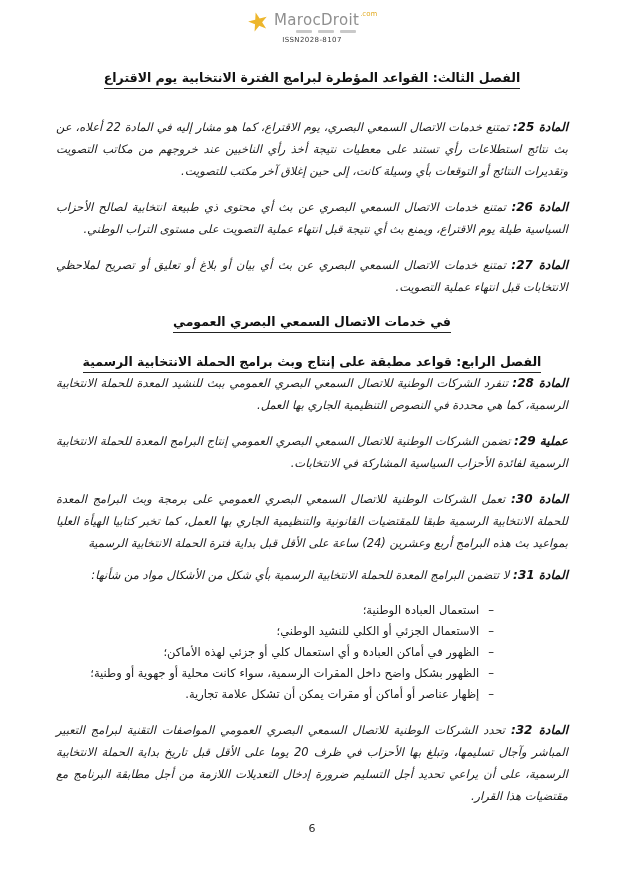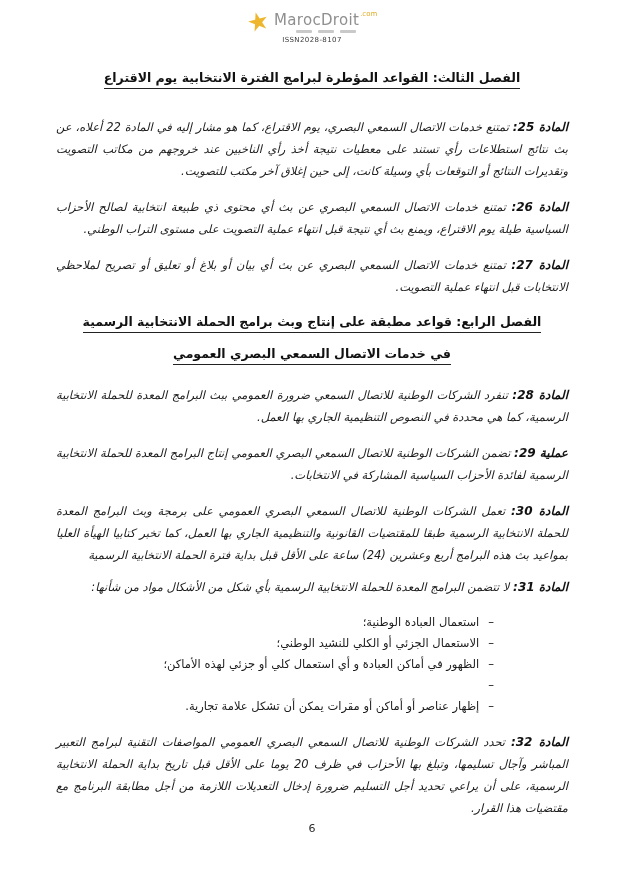--- a/index.html
+++ b/index.html
@@ -91,30 +91,30 @@
   <p class="article">
     <span class="art-label">المادة 26:</span>
     <span>تمتنع خدمات الاتصال السمعي البصري عن بث أي محتوى ذي طبيعة انتخابية لصالح الأحزاب السياسية طيلة يوم الاقتراع، ويمنع بث أي نتيجة قبل انتهاء عملية التصويت على مستوى التراب الوطني.</span>
   </p>
 
   <p class="article">
     <span class="art-label">المادة 27:</span>
     <span>تمتنع خدمات الاتصال السمعي البصري عن بث أي بيان أو بلاغ أو تعليق أو تصريح لملاحظي الانتخابات قبل انتهاء عملية التصويت.</span>
   </p>
 
+  <h2 class="chapter chapter-4-l2">
+    <span class="u">في خدمات الاتصال السمعي البصري العمومي</span>
+  </h2>
   <h2 class="chapter chapter-4-l1">
     <span class="u">الفصل الرابع: قواعد مطبقة على إنتاج وبث برامج الحملة الانتخابية الرسمية</span>
-  </h2>
-  <h2 class="chapter chapter-4-l2">
-    <span class="u">في خدمات الاتصال السمعي البصري العمومي</span>
   </h2>
 
   <p class="article">
     <span class="art-label">المادة 28:</span>
-    <span>تنفرد الشركات الوطنية للاتصال السمعي ضرورة العمومي ببث البرامج المعدة للحملة الانتخابية الرسمية، كما هي محددة في النصوص التنظيمية الجاري بها العمل.</span>
+    <span>تنفرد الشركات الوطنية للاتصال السمعي البصري العمومي ببث للنشيد المعدة للحملة الانتخابية الرسمية، كما هي محددة في النصوص التنظيمية الجاري بها العمل.</span>
   </p>
 
   <p class="article">
     <span class="art-label">عملية 29:</span>
     <span>تضمن الشركات الوطنية للاتصال السمعي البصري العمومي إنتاج البرامج المعدة للحملة الانتخابية الرسمية لفائدة الأحزاب السياسية المشاركة في الانتخابات.</span>
   </p>
 
   <p class="article m-30">
     <span class="art-label">المادة 30:</span>
     <span>تعمل الشركات الوطنية للاتصال السمعي البصري العمومي على برمجة وبث البرامج المعدة للحملة الانتخابية الرسمية طبقا للمقتضيات القانونية والتنظيمية الجاري بها العمل، كما تخبر كتابيا الهيأة العليا بمواعيد بث هذه البرامج أربع وعشرين (24) ساعة على الأقل قبل بداية فترة الحملة الانتخابية الرسمية</span>
@@ -133,20 +133,21 @@
     <div class="dash-item">
       <span class="dash">–</span>
       <span>الاستعمال الجزئي أو الكلي للنشيد الوطني؛</span>
     </div>
     <div class="dash-item">
       <span class="dash">–</span>
       <span>الظهور في أماكن العبادة و أي استعمال كلي أو جزئي لهذه الأماكن؛</span>
     </div>
     <div class="dash-item">
       <span class="dash">–</span>
+      <span>الظهور بشكل واضح داخل المقرات الرسمية، سواء كانت محلية أو جهوية أو وطنية؛</span>
     </div>
     <div class="dash-item">
       <span class="dash">–</span>
       <span>إظهار عناصر أو أماكن أو مقرات يمكن أن تشكل علامة تجارية.</span>
     </div>
   </div>
 
   <p class="article">
     <span class="art-label">المادة 32:</span>
     <span>تحدد الشركات الوطنية للاتصال السمعي البصري العمومي المواصفات التقنية لبرامج التعبير المباشر وآجال تسليمها، وتبلغ بها الأحزاب في ظرف 20 يوما على الأقل قبل تاريخ بداية الحملة الانتخابية الرسمية، على أن يراعي تحديد أجل التسليم ضرورة إدخال التعديلات اللازمة من أجل مطابقة البرنامج مع مقتضيات هذا القرار.</span>

